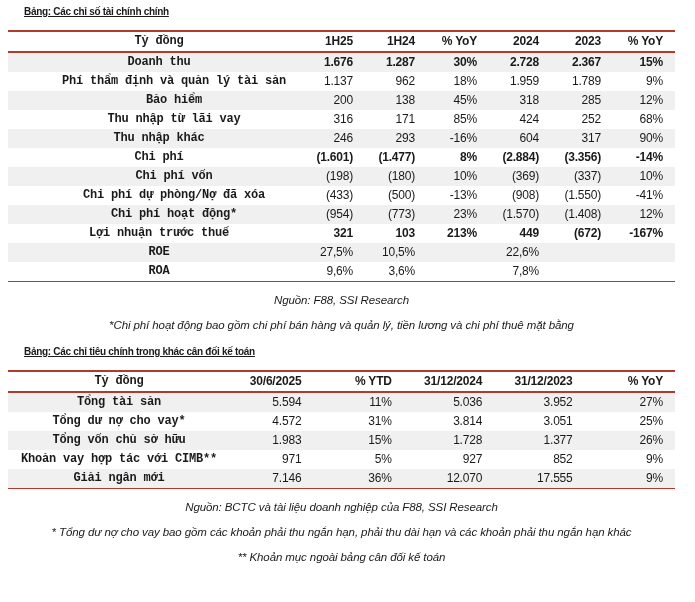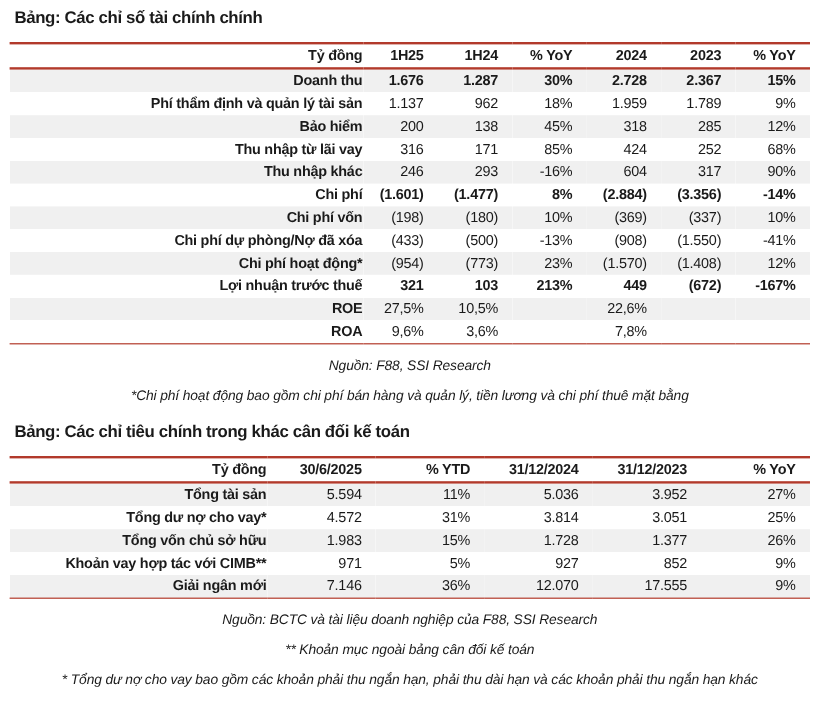--- a/index.html
+++ b/index.html
@@ -12,24 +12,25 @@
     width: 695px; height: 602px;
     margin: 0; padding: 0;
     overflow: hidden;
     background: #ffffff;
     font-family: "Liberation Sans", sans-serif;
     color: var(--text);
   }
   .page { padding: 6px 20px 0 8px; }
 
   h1.tbl-title {
-    font-size: 14px;
+    font-size: 10px;
     font-weight: bold;
-    margin: 0 0 13px 4px;
+    margin: 0 0 13px 16px;
     letter-spacing: -0.3px;
+    text-decoration: underline;
   }
   h1.tbl-title.second { margin-top: 15px; }
 
   table.fin-table {
     border-collapse: collapse;
     table-layout: fixed;
     width: 667px;
     border-top: 2px solid var(--accent);
     border-bottom: 1.5px solid var(--accent);
     font-size: 12px;
@@ -43,21 +44,21 @@
     height: 19px;
     padding-top: 0; padding-bottom: 0;
     line-height: 19px;
     white-space: nowrap;
     overflow: hidden;
     vertical-align: middle;
   }
   thead tr { border-bottom: 2px solid var(--accent); }
   thead th { font-weight: bold; }
 
-  .label-col { text-align: right; padding-left: 8px; font-weight: bold; }
+  .label-col { text-align: center; padding-left: 8px; font-weight: bold; font-family: Liberation Mono, monospace; }
   .label-col.indent { padding-left: 38px; }
   .num-col { text-align: right; padding-right: 12px; font-weight: normal; }
   thead .num-col { font-weight: bold; }
   td.num-col.bold { font-weight: bold; }
 
   tbody tr:nth-child(odd) { background: var(--stripe); }
 
   .source, .footnote {
     font-style: italic;
     font-size: 11.5px;
@@ -272,17 +273,17 @@
           <td class="num-col">36%</td>
           <td class="num-col">12.070</td>
           <td class="num-col">17.555</td>
           <td class="num-col">9%</td>
         </tr>
       </tbody>
     </table>
 
   <p class="source">Nguồn: BCTC và tài liệu doanh nghiệp của F88, SSI Research</p>
 
+  <p class="footnote">* Tổng dư nợ cho vay bao gồm các khoản phải thu ngắn hạn, phải thu dài hạn và các khoản phải thu ngắn hạn khác</p>
+
   <p class="footnote">** Khoản mục ngoài bảng cân đối kế toán</p>
 
-  <p class="footnote">* Tổng dư nợ cho vay bao gồm các khoản phải thu ngắn hạn, phải thu dài hạn và các khoản phải thu ngắn hạn khác</p>
-
 </div>
 
 </body></html>

